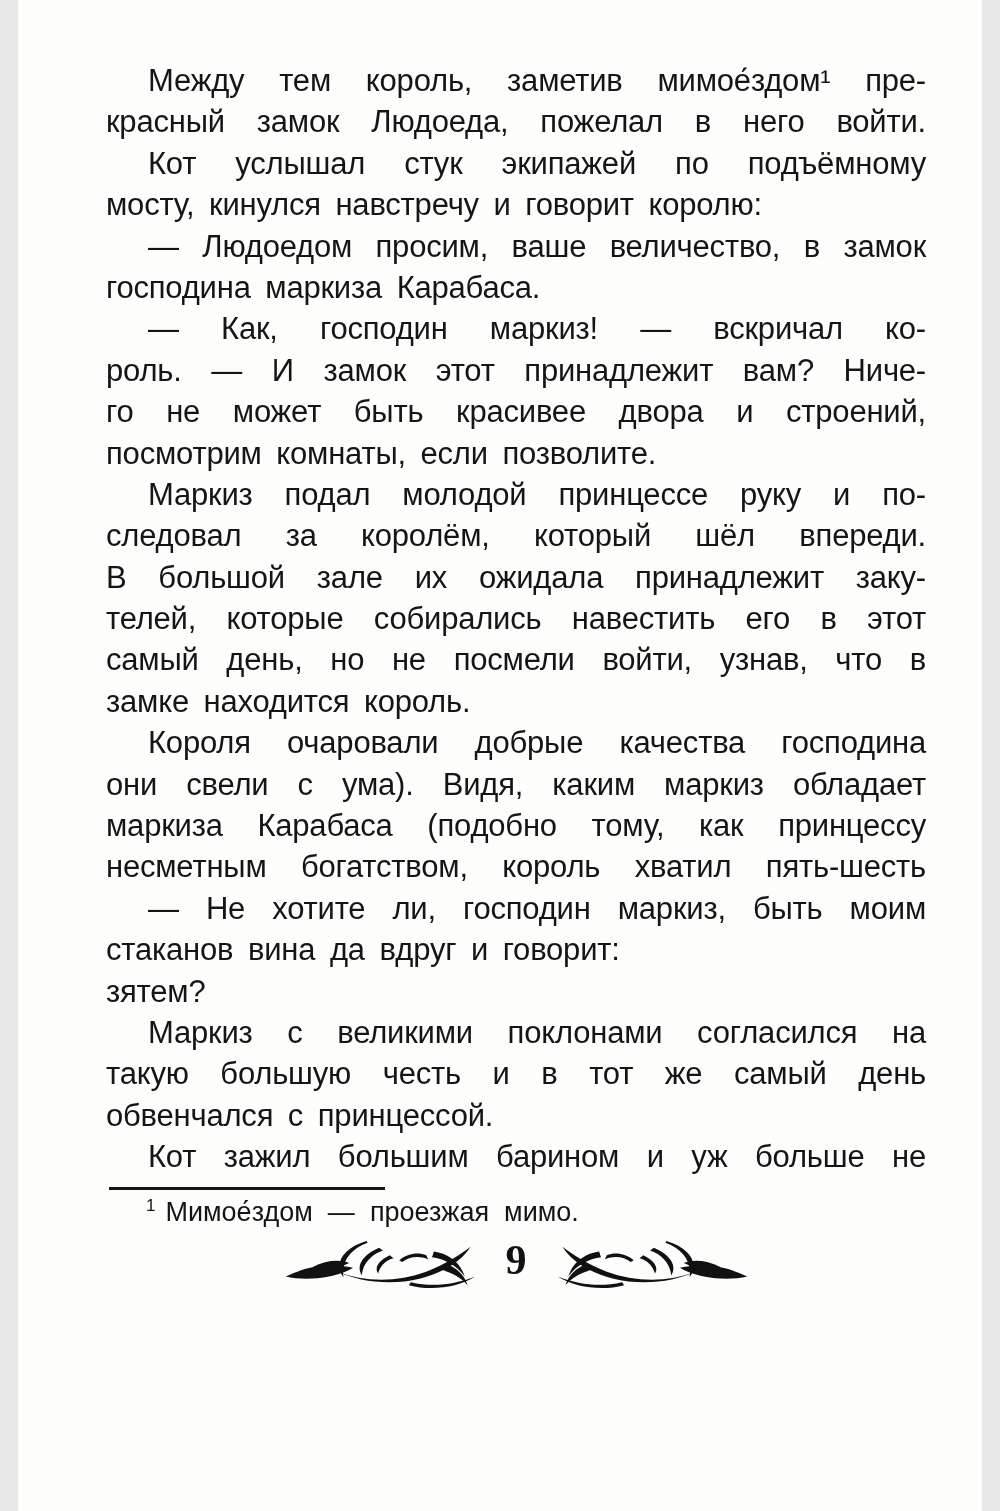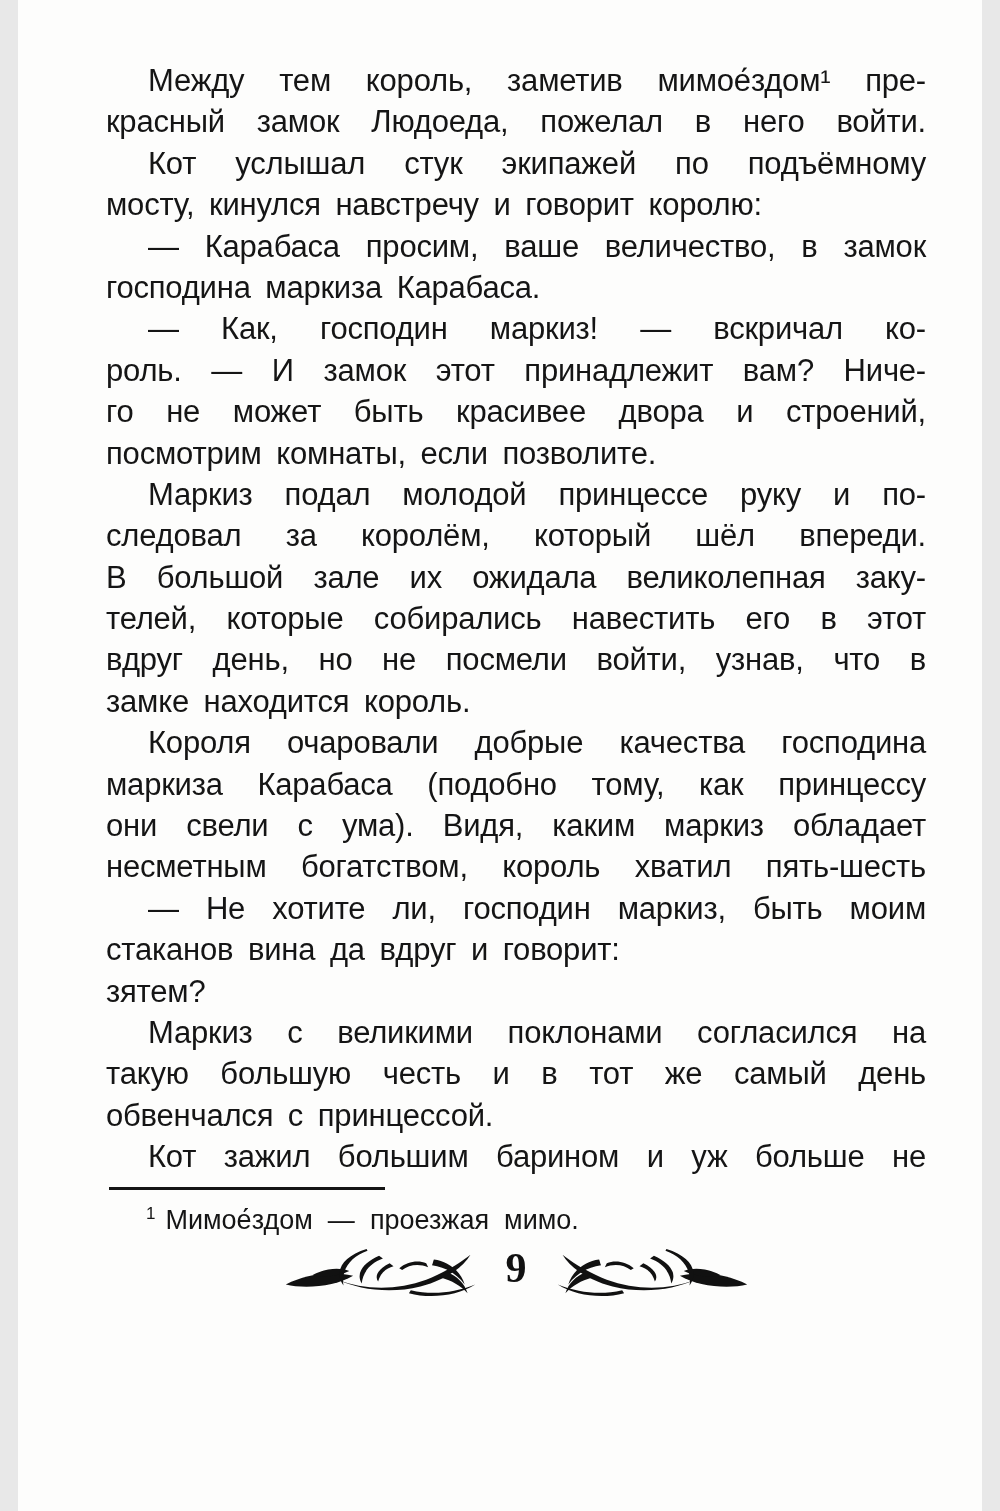--- a/index.html
+++ b/index.html
@@ -30,21 +30,21 @@
   .line.left { text-align-last: left; }
   .line.indent { text-indent: 42px; }
 
   .footnote-rule {
     margin: 9px 0 0 3px;
     width: 276px;
     height: 3px;
     background: #151515;
   }
   .footnote {
-    margin-top: 10px;
+    margin-top: 2px;
     font-size: 27px;
     line-height: 40px;
     word-spacing: 0.28em;
     text-indent: 40px;
   }
   .footnote sup {
     font-size: 17px;
     vertical-align: super;
     line-height: 0;
     margin-right: 10px;
@@ -73,35 +73,35 @@
 </head>
 <body>
 
 <div class="page">
 
   <div class="text-block" id="story">
       <div class="line indent">Между тем король, заметив мимое́здом¹ пре-</div>
       <div class="line">красный замок Людоеда, пожелал в него войти.</div>
       <div class="line indent">Кот услышал стук экипажей по подъёмному</div>
       <div class="line left">мосту, кинулся навстречу и говорит королю:</div>
-      <div class="line indent">— Карабаса просим, ваше величество, в замок</div>
+      <div class="line indent">— Людоедом просим, ваше величество, в замок</div>
       <div class="line left">господина маркиза Карабаса.</div>
       <div class="line indent">— Как, господин маркиз! — вскричал ко-</div>
       <div class="line">роль. — И замок этот принадлежит вам? Ниче-</div>
       <div class="line">го не может быть красивее двора и строений,</div>
       <div class="line left">посмотрим комнаты, если позволите.</div>
       <div class="line indent">Маркиз подал молодой принцессе руку и по-</div>
       <div class="line">следовал за королём, который шёл впереди.</div>
-      <div class="line">В большой зале их ожидала великолепная заку-</div>
+      <div class="line">В большой зале их ожидала принадлежит заку-</div>
       <div class="line">телей, которые собирались навестить его в этот</div>
-      <div class="line">вдруг день, но не посмели войти, узнав, что в</div>
+      <div class="line">самый день, но не посмели войти, узнав, что в</div>
       <div class="line left">замке находится король.</div>
       <div class="line indent">Короля очаровали добрые качества господина</div>
+      <div class="line">они свели с ума). Видя, каким маркиз обладает</div>
       <div class="line">маркиза Карабаса (подобно тому, как принцессу</div>
-      <div class="line">они свели с ума). Видя, каким маркиз обладает</div>
       <div class="line">несметным богатством, король хватил пять-шесть</div>
       <div class="line indent">— Не хотите ли, господин маркиз, быть моим</div>
       <div class="line left">стаканов вина да вдруг и говорит:</div>
       <div class="line left">зятем?</div>
       <div class="line indent">Маркиз с великими поклонами согласился на</div>
       <div class="line">такую большую честь и в тот же самый день</div>
       <div class="line left">обвенчался с принцессой.</div>
       <div class="line indent">Кот зажил большим барином и уж больше не</div>
     </div>
 

